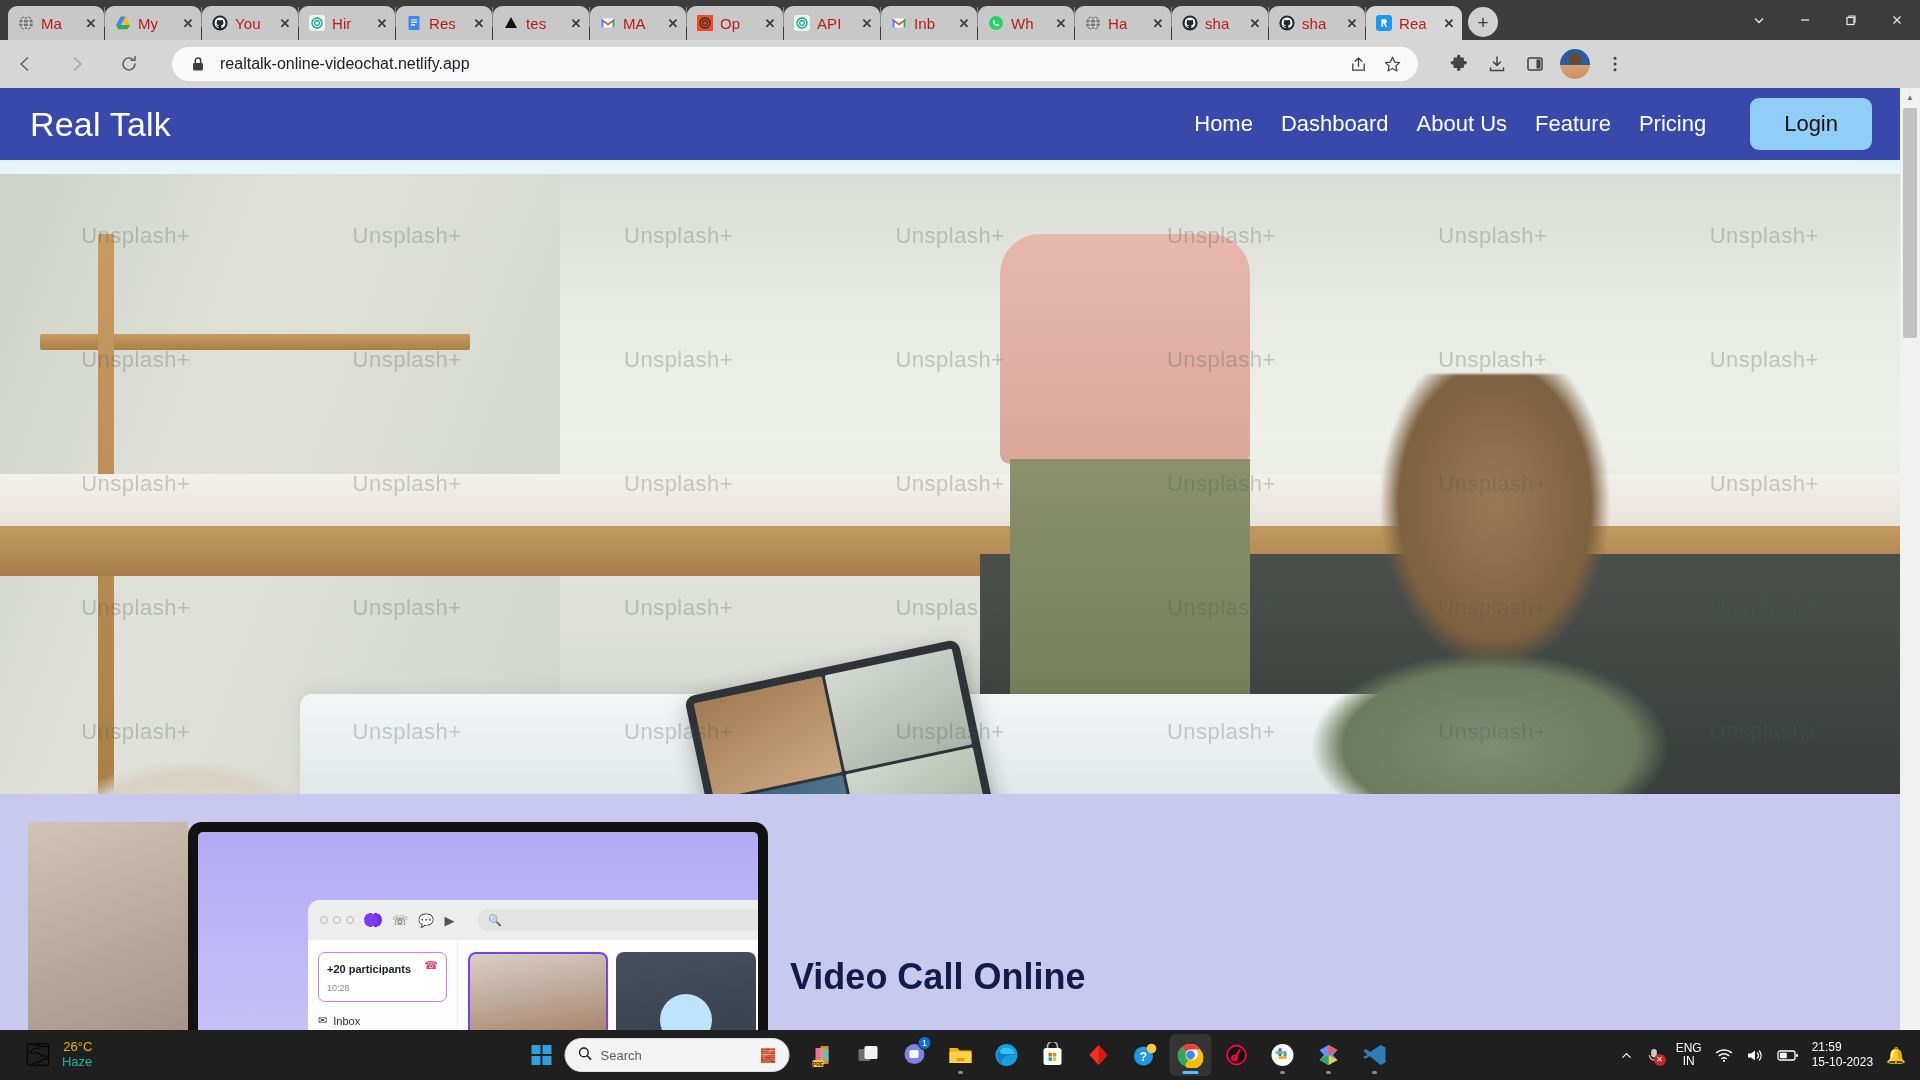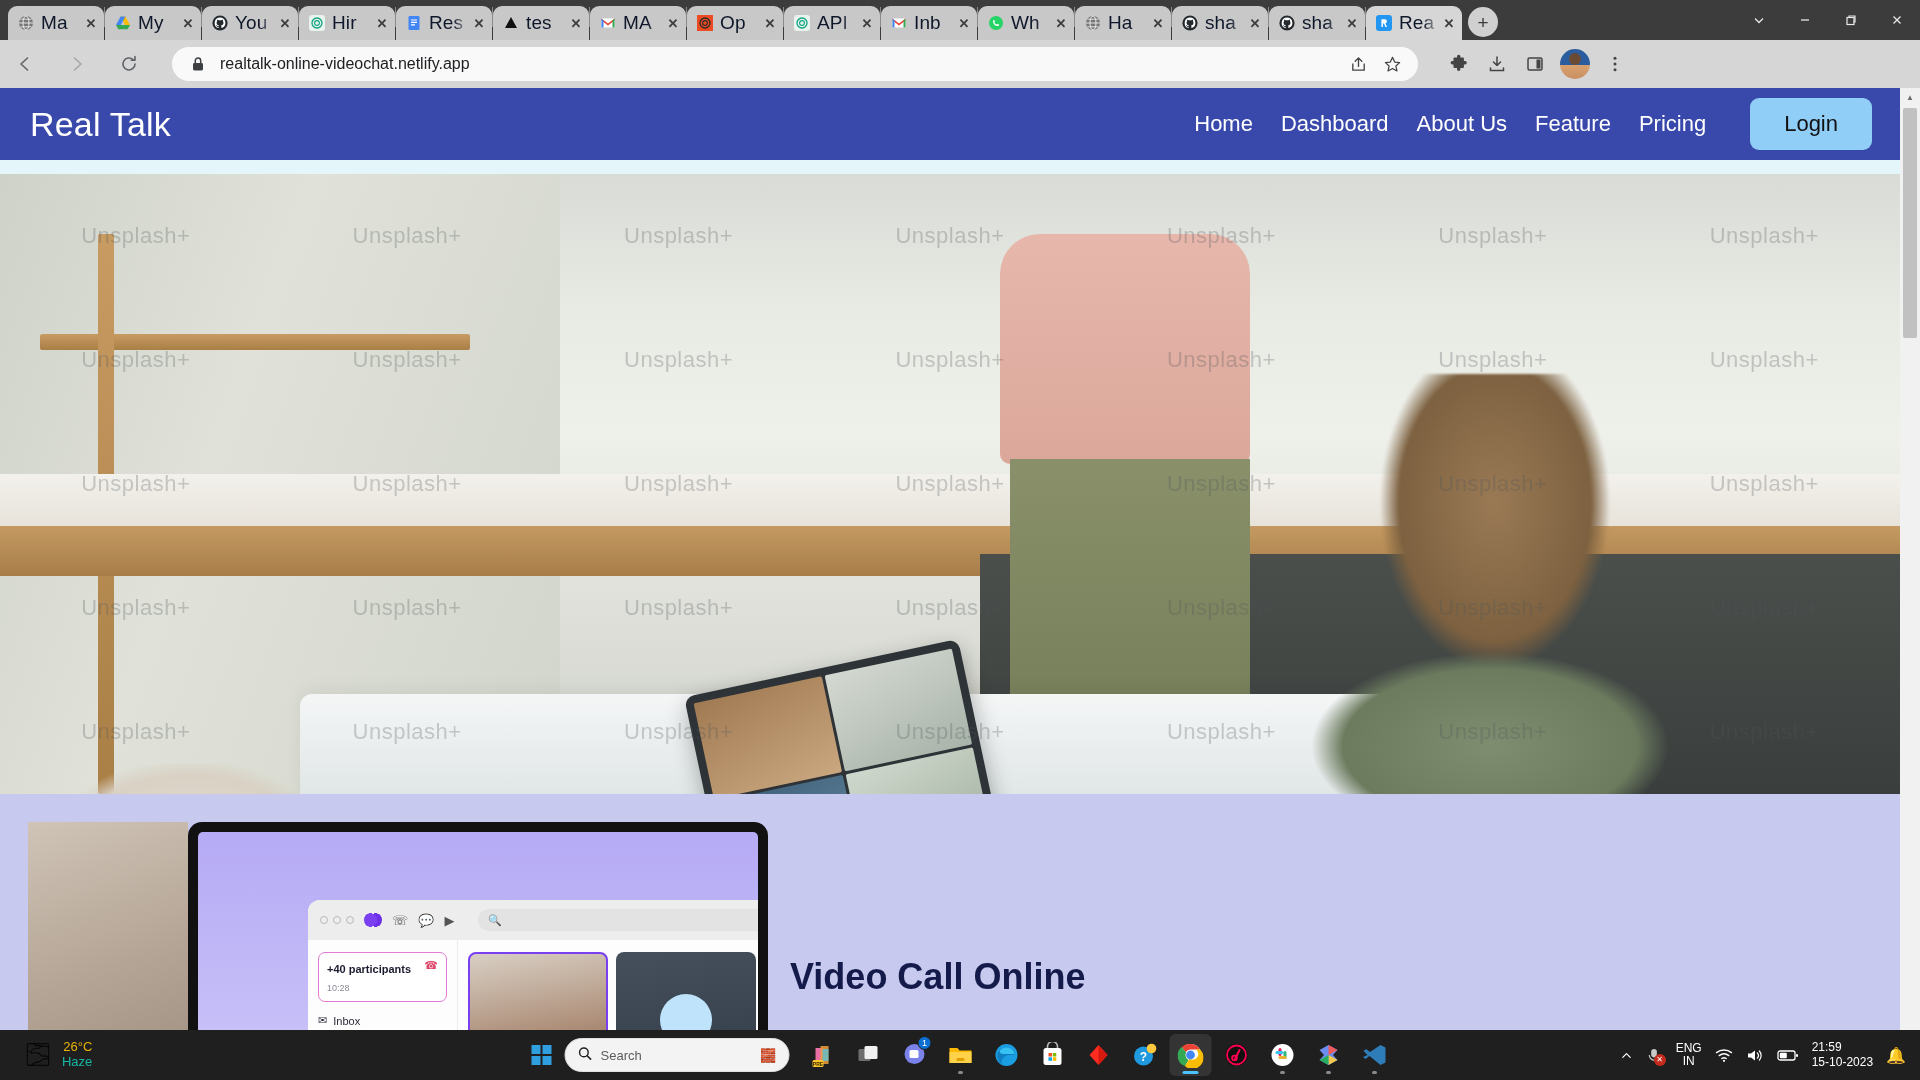--- a/index.html
+++ b/index.html
@@ -31,21 +31,21 @@
     margin-bottom: 0;
   }
   .tab.active { background: #d6d6d6; }
   .tab .favicon {
     width: 17px; height: 17px; flex: 0 0 17px; margin-right: 7px;
     display: flex; align-items: center; justify-content: center;
     font-size: 13px; line-height: 1;
   }
   .tab .tab-title {
     flex: 1 1 auto; overflow: hidden; white-space: nowrap;
-    font-size: 19px; color: #0f172a; letter-spacing: .1px;
+    font-size: 15px; color: #b91c1c; letter-spacing: .1px;
     mask-image: linear-gradient(to right, #000 60%, transparent 100%);
     -webkit-mask-image: linear-gradient(to right, #000 60%, transparent 100%);
   }
   .tab .tab-close {
     width: 18px; height: 18px; flex: 0 0 18px;
     display: flex; align-items: center; justify-content: center;
     font-size: 13px; color: #3c3c3c; font-weight: 600;
   }
   .tab-sep { width: 1px; height: 20px; background: #8a8a8a; align-self: center; margin-bottom: 7px; }
   .newtab {
@@ -690,21 +690,21 @@
                 <span class="mock-ic">▶</span>
                 <span class="mock-search">
                   <span>🔍</span>
                   <span></span>
                 </span>
               </div>
               <div class="mock-body">
                 <div class="mock-side">
                   <div class="mock-card">
                     <span>
-                      <span class="t">+40 participants</span><br>
+                      <span class="t">+20 participants</span><br>
                       <span class="s">10:28</span>
                     </span>
                     <span class="ph">☎</span>
                   </div>
                   <div class="mock-inbox">
                     <span>✉</span>
                     <span>Inbox</span>
                   </div>
                 </div>
                 <div class="mock-tiles">

